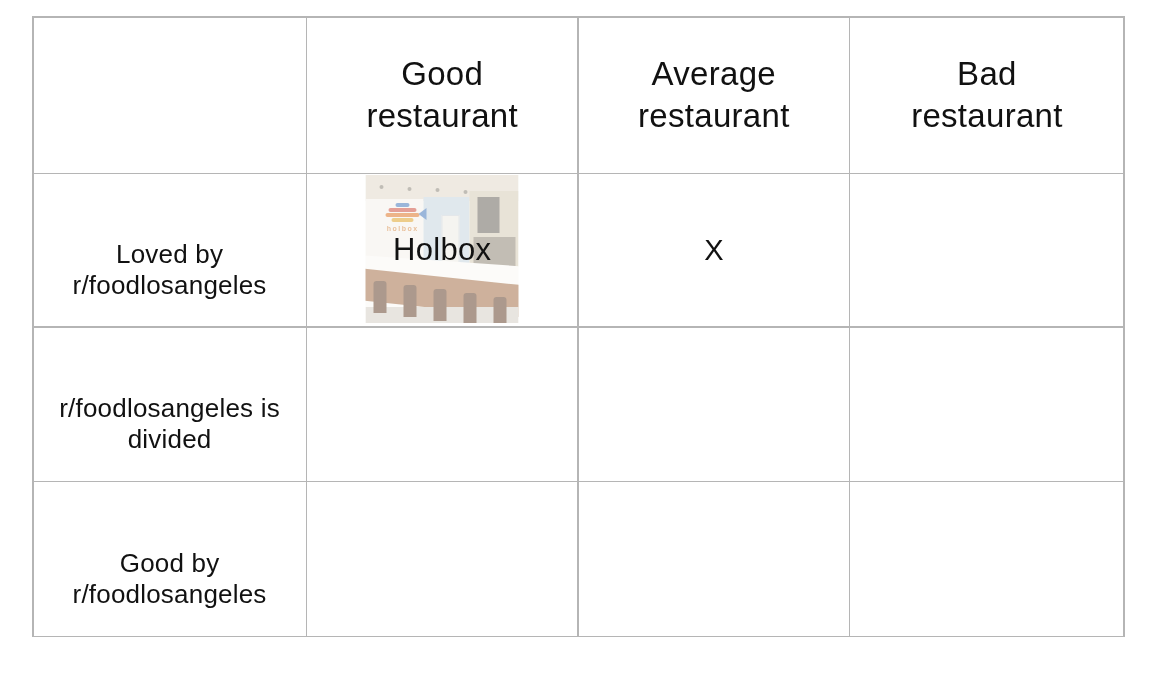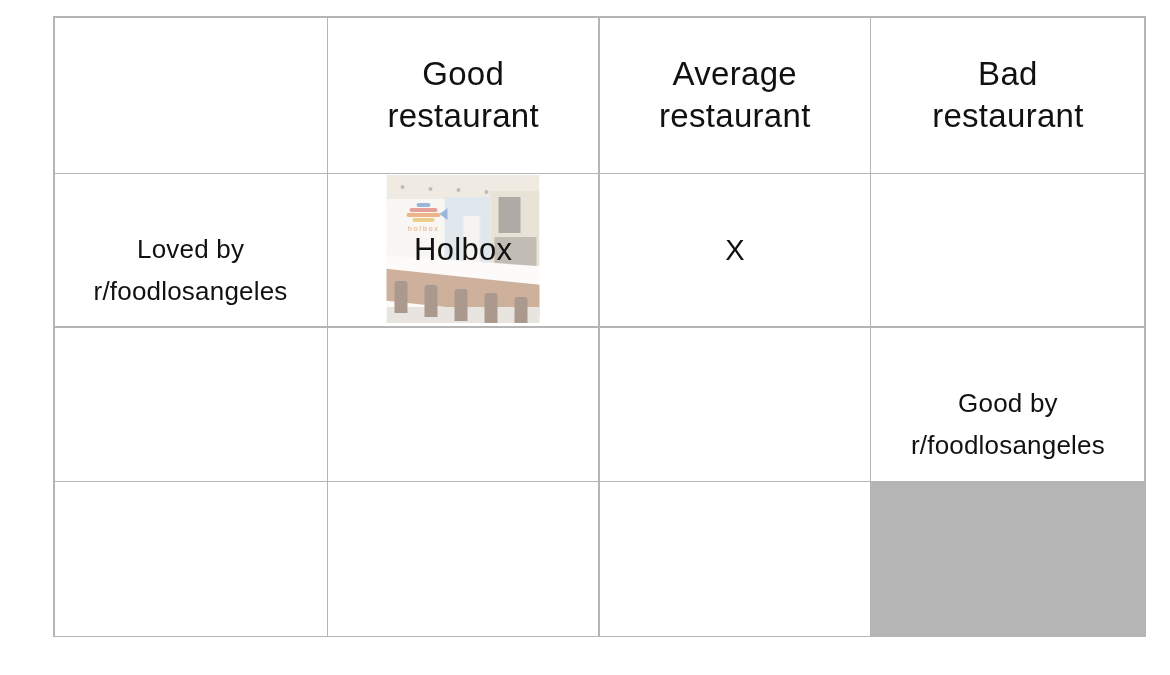--- a/index.html
+++ b/index.html
@@ -4,38 +4,38 @@
 <style>
   html,body{margin:0;padding:0;}
   body{
     width:1170px;height:675px;position:relative;overflow:hidden;
     background:#ffffff;
     font-family:"Liberation Sans","DejaVu Sans",sans-serif;
     color:#111111;
   }
   
   .tbl{
-    position:absolute;left:53px;top:16px;width:1093px;height:621px;
+    position:absolute;left:32px;top:16px;width:1093px;height:621px;
     box-sizing:border-box;background:#b5b5b5;
     display:grid;
     grid-template-columns:274fr 272fr 272fr 275fr;
     grid-template-rows:157fr 154fr 155fr 155fr;
     gap:1.5px;padding:1.5px;
   }
   .cell{
     background:#ffffff;position:relative;
     display:flex;align-items:center;justify-content:center;
     text-align:center;
   }
   .hdr{
     font-size:33px;line-height:42px;font-weight:500;
     white-space:pre-line;letter-spacing:.3px;
   }
   .rh{
-    font-size:26px;line-height:42px;font-weight:500;
+    font-size:26px;line-height:31px;font-weight:500;
     white-space:pre-line;letter-spacing:.2px;margin-top:40px;
   }
   .cap{position:relative;z-index:2;font-size:31px;font-weight:500;letter-spacing:.3px;}
   .xmark{font-size:29px;font-weight:500;}
   
   .ph{
     position:absolute;top:1px;left:50%;transform:translateX(-50%);
     width:153px;height:148px;overflow:hidden;background:#fcfbf9;z-index:1;
   }
   .ph-in{position:absolute;inset:0;opacity:.55;}
@@ -127,20 +127,24 @@
     <div class="cap">Holbox</div>
   </div>
   <div class="cell">
     <div class="xmark">X</div>
   </div>
   <div class="cell">
     <div class="xmark"></div>
   </div>
 
   <div class="cell">
+    <div class="rh">r/foodlosangeles is
+divided</div>
+  </div>
+  <div class="cell">
     <div class="xmark"></div>
   </div>
   <div class="cell">
     <div class="xmark"></div>
   </div>
   <div class="cell">
     <div class="xmark"></div>
   </div>
 
   <div class="cell">

